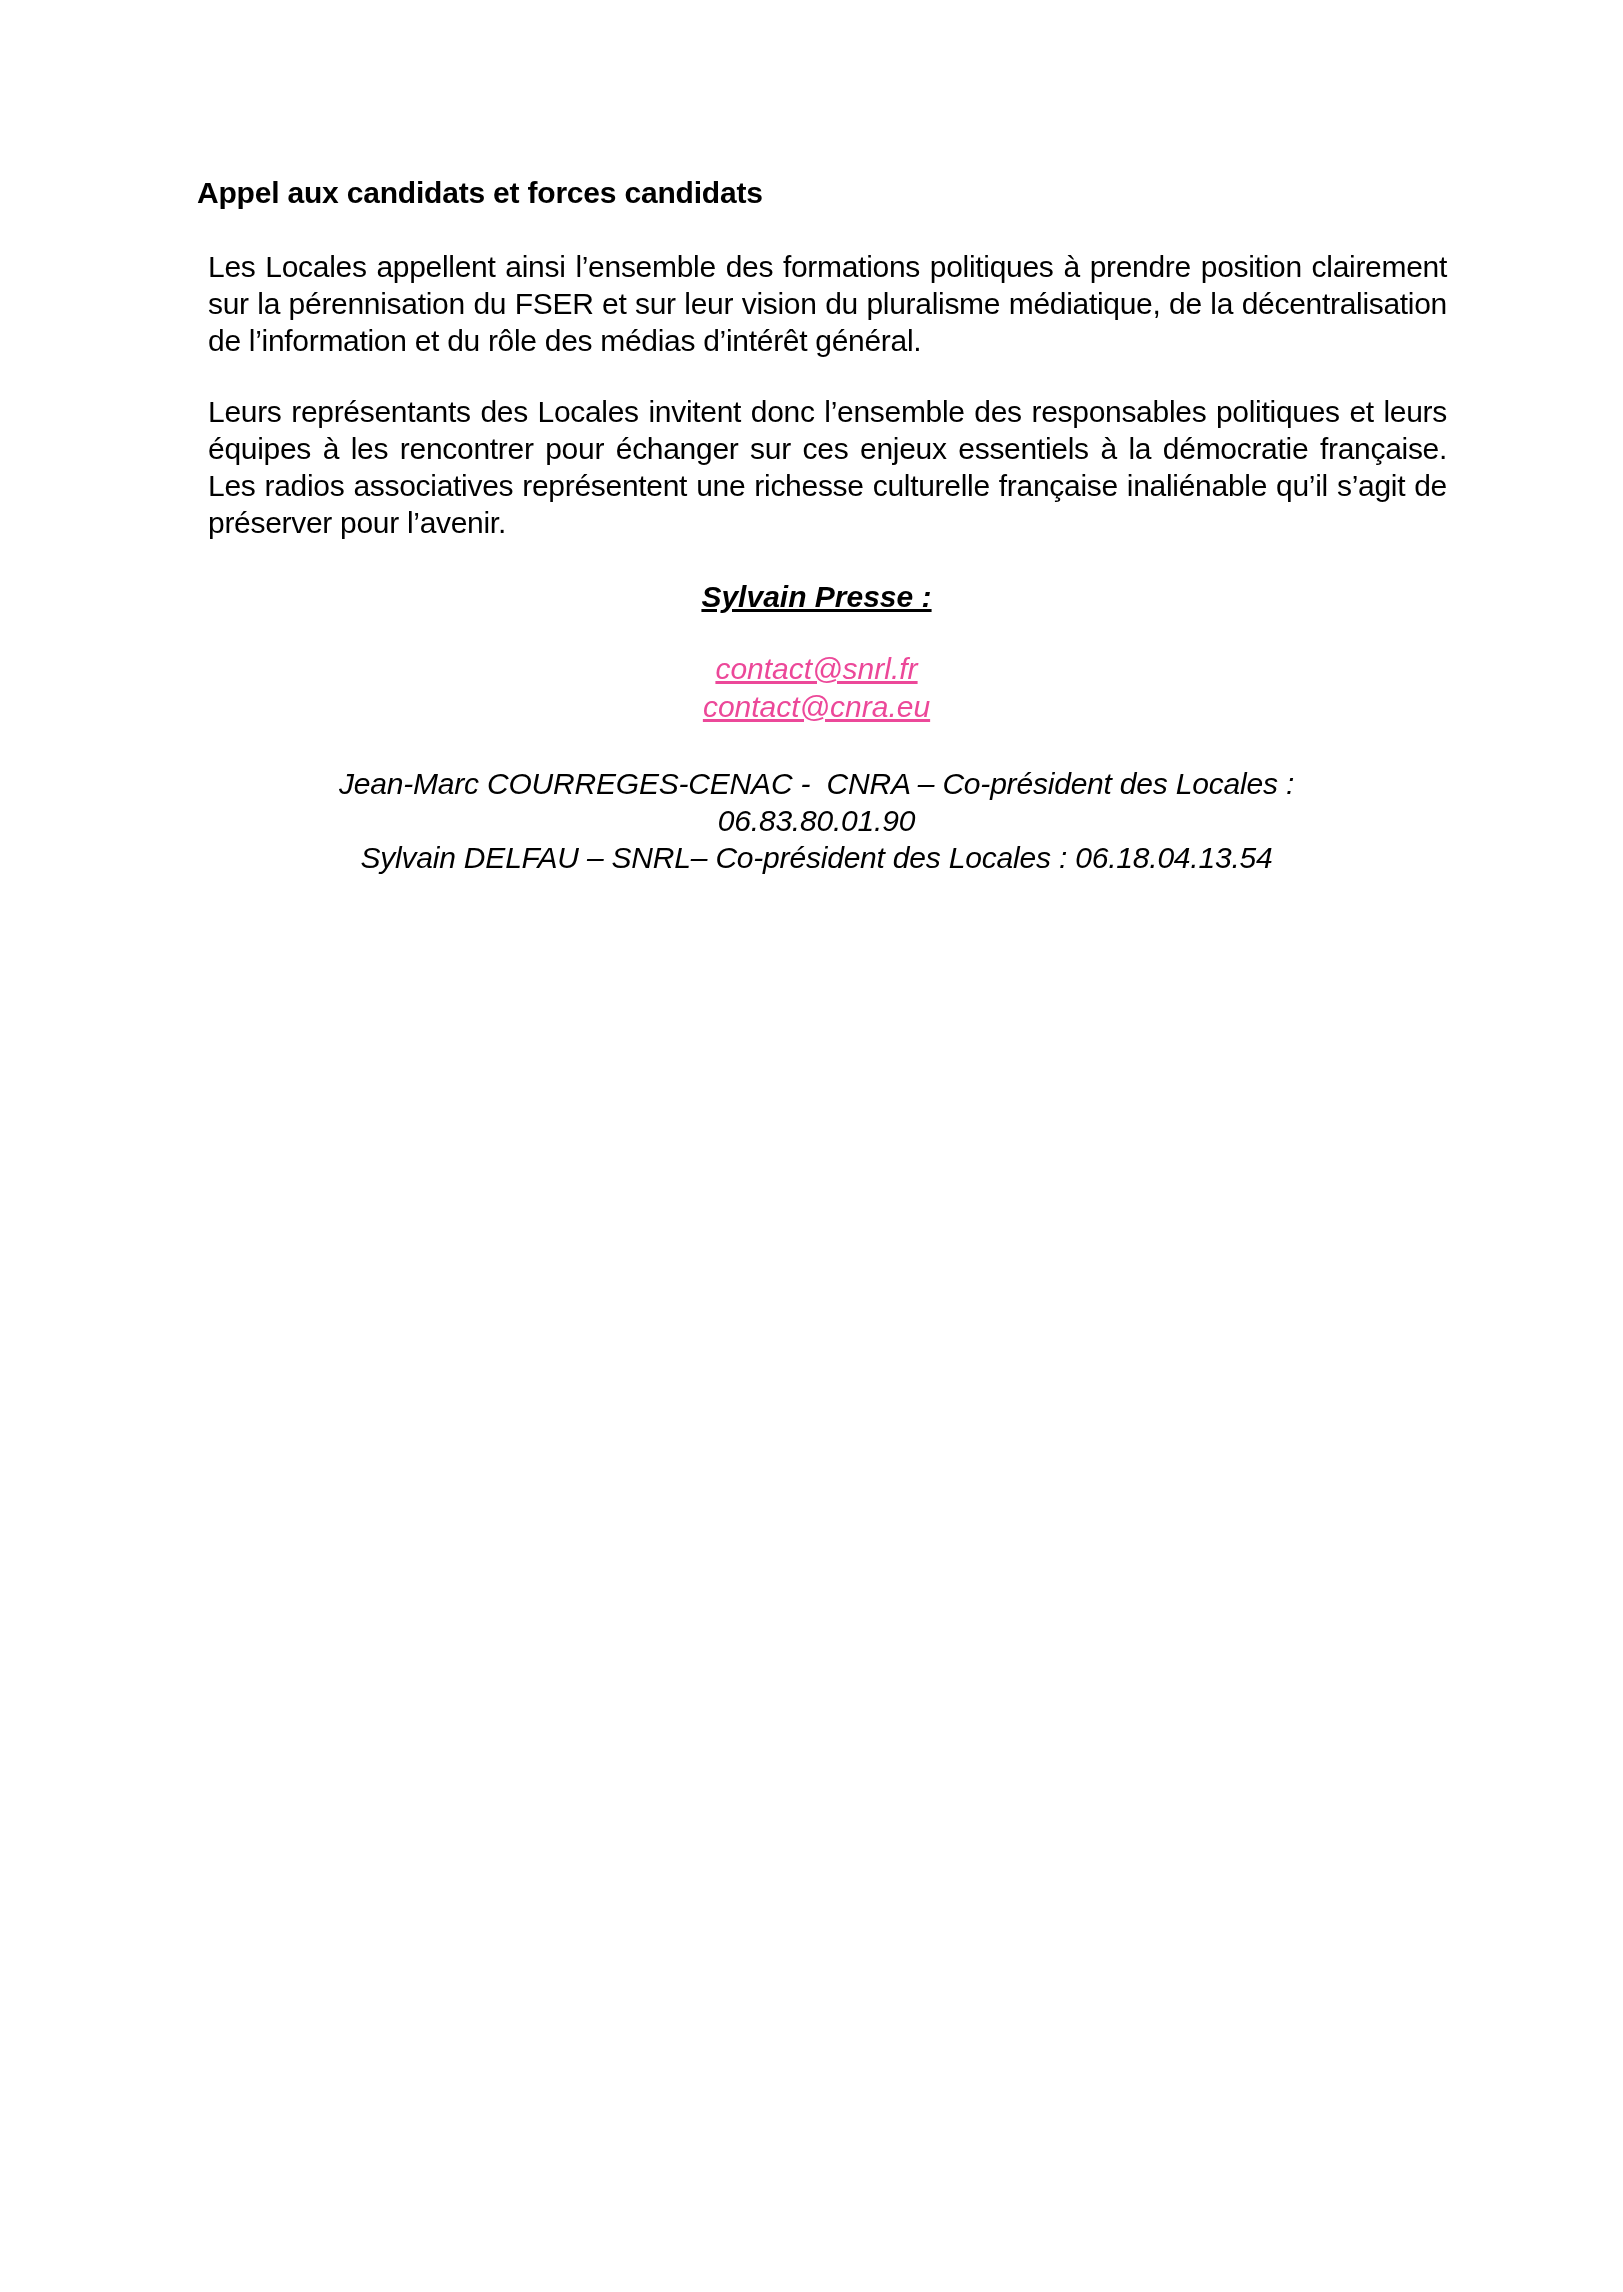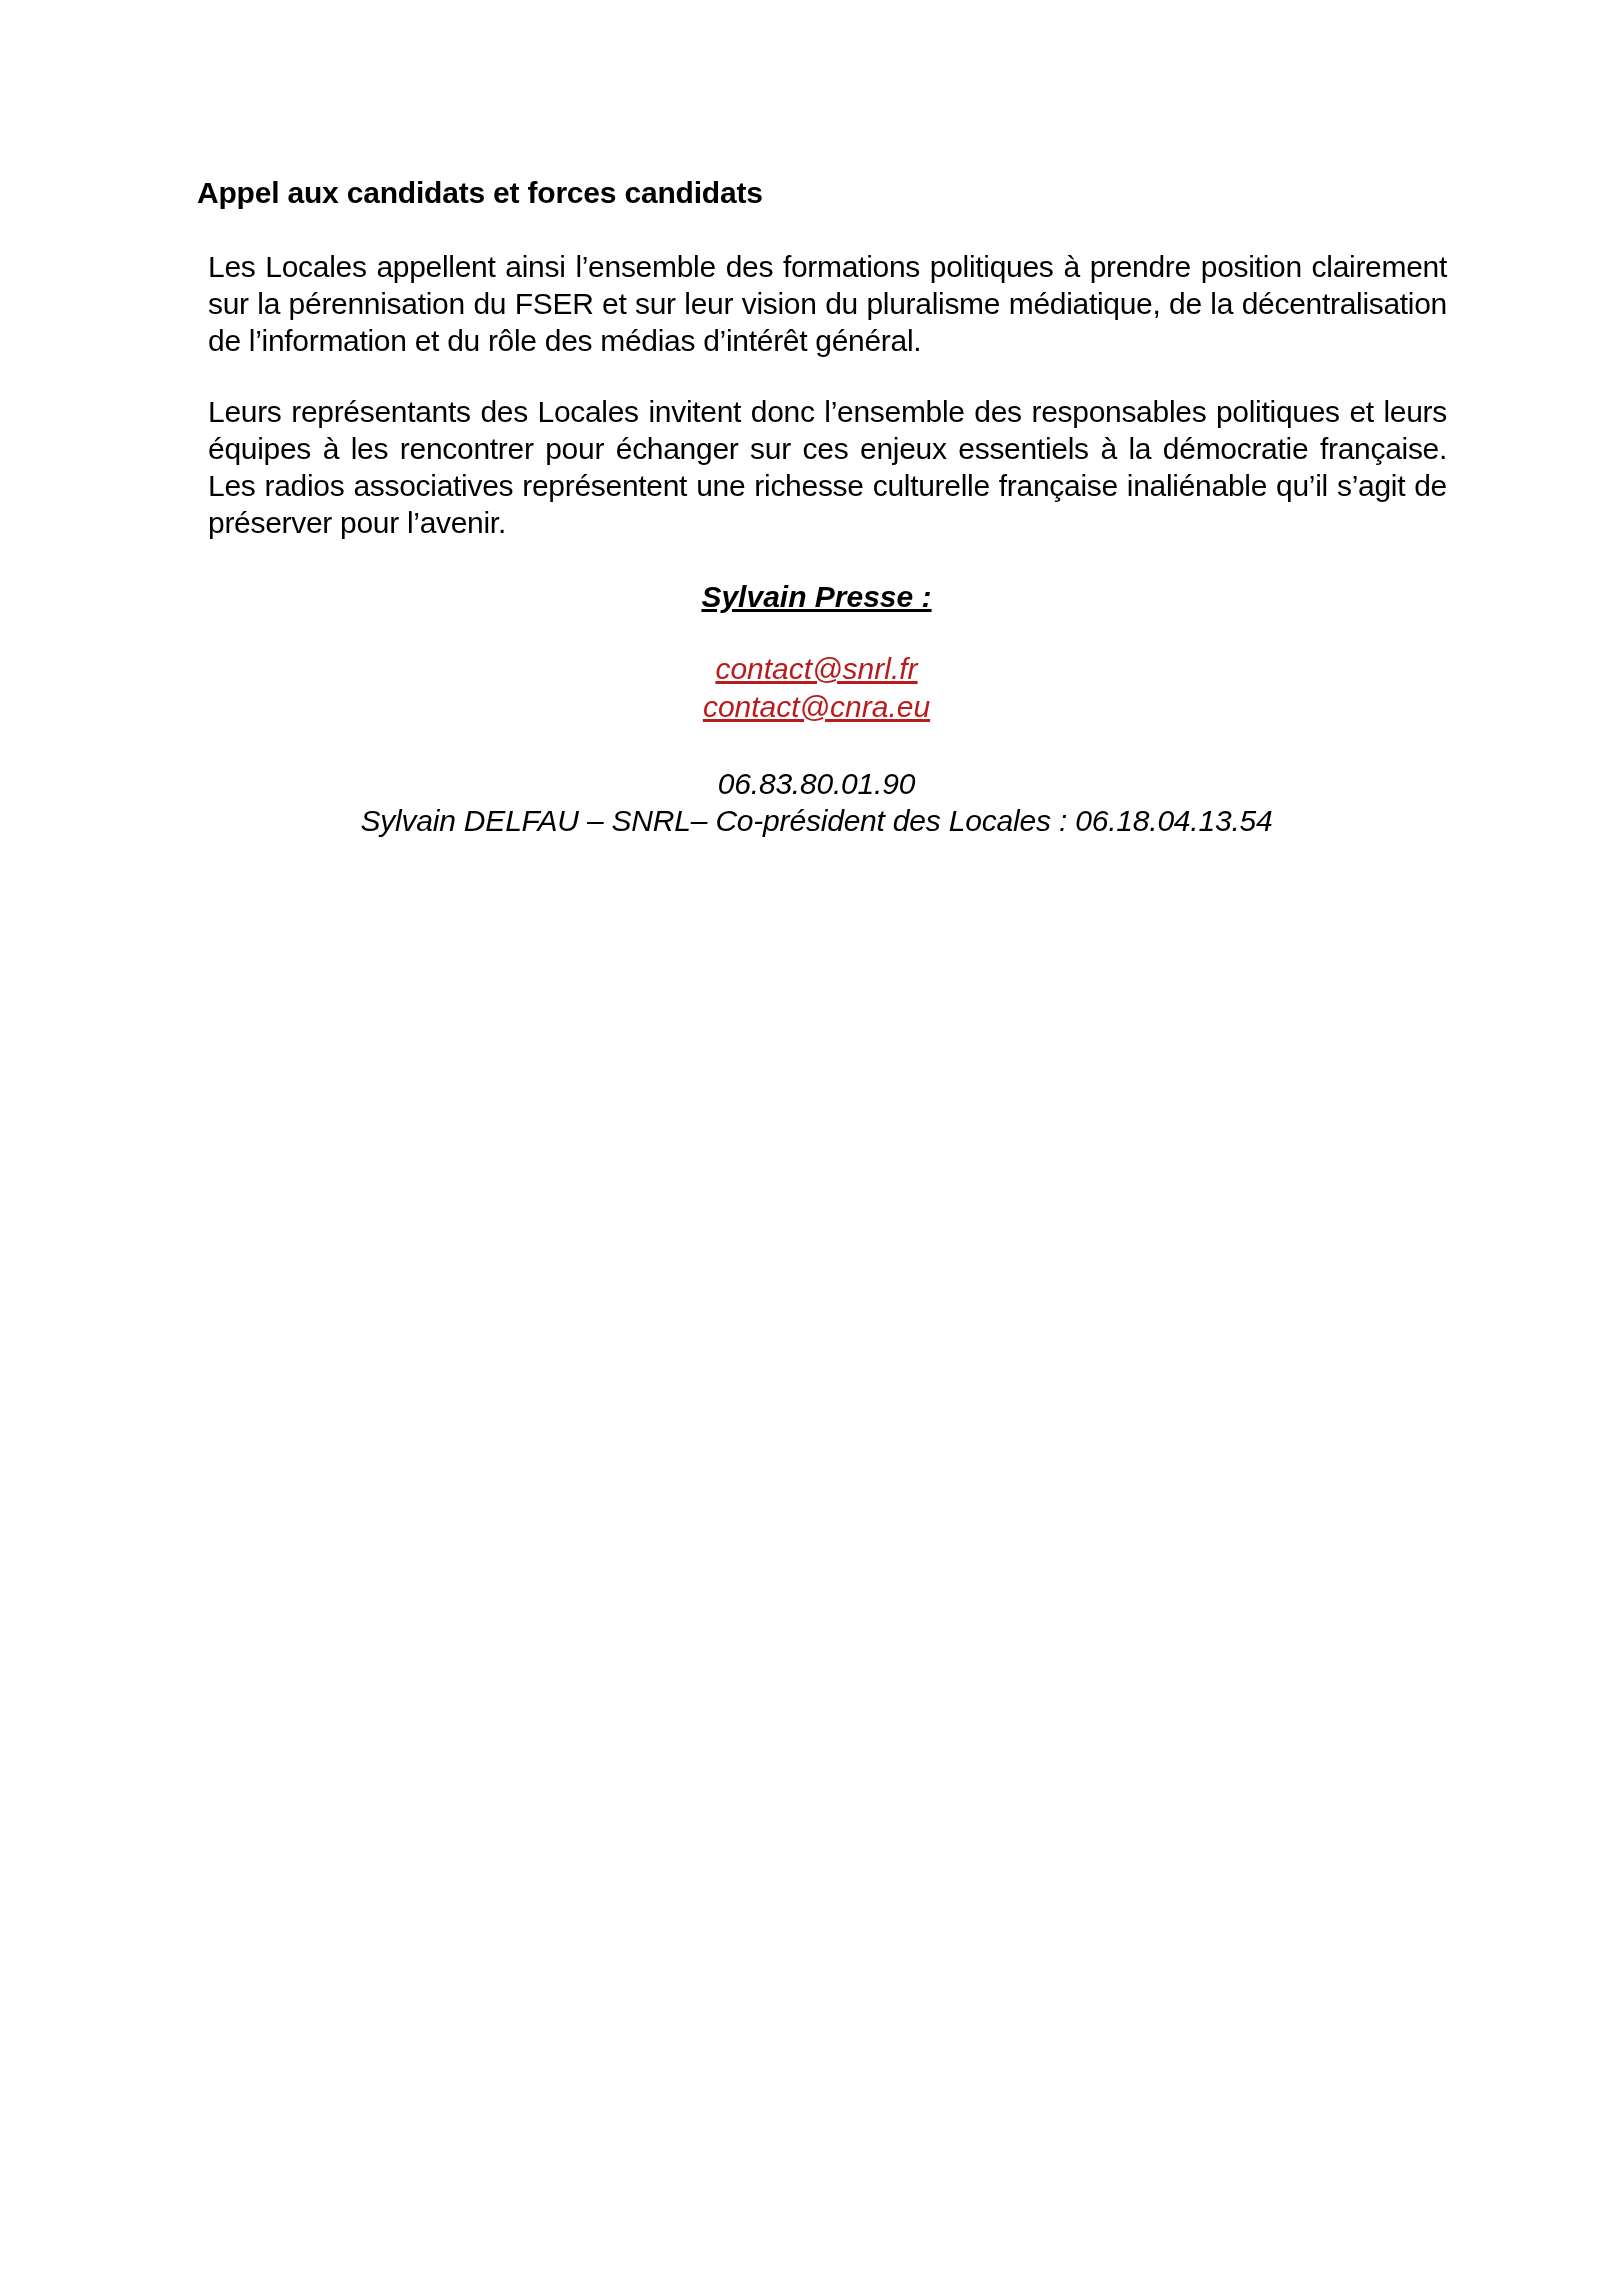--- a/index.html
+++ b/index.html
@@ -53,21 +53,21 @@
     text-decoration: underline;
     line-height: 37px;
   }
   .links {
     top: 650px;
     font-size: 30px;
     font-style: italic;
     line-height: 38px;
   }
   .links a {
-    color: #b91c1c;
+    color: #ec4899;
     text-decoration: underline;
     display: block;
   }
   .signatures {
     top: 765px;
     font-size: 30px;
     font-style: italic;
     line-height: 37px;
     letter-spacing: -0.2px;
   }
@@ -85,18 +85,19 @@
   <p class="para p2">Leurs représentants des Locales invitent donc l’ensemble des responsables politiques et leurs équipes à les rencontrer pour échanger sur ces enjeux essentiels à la démocratie française. Les radios associatives représentent une richesse culturelle française inaliénable qu’il s’agit de préserver pour l’avenir.</p>
 
   <div class="center-block contact-heading">Sylvain Presse :</div>
 
   <div class="center-block links">
     <a title="contact@snrl.fr">contact@snrl.fr</a>
     <a title="contact@cnra.eu">contact@cnra.eu</a>
   </div>
 
   <div class="center-block signatures">
+    <div>Jean-Marc COURREGES-CENAC -  CNRA – Co-président des Locales :</div>
     <div>06.83.80.01.90</div>
     <div>Sylvain DELFAU – SNRL– Co-président des Locales : 06.18.04.13.54</div>
   </div>
 
 </div>
 
 
 </body></html>

